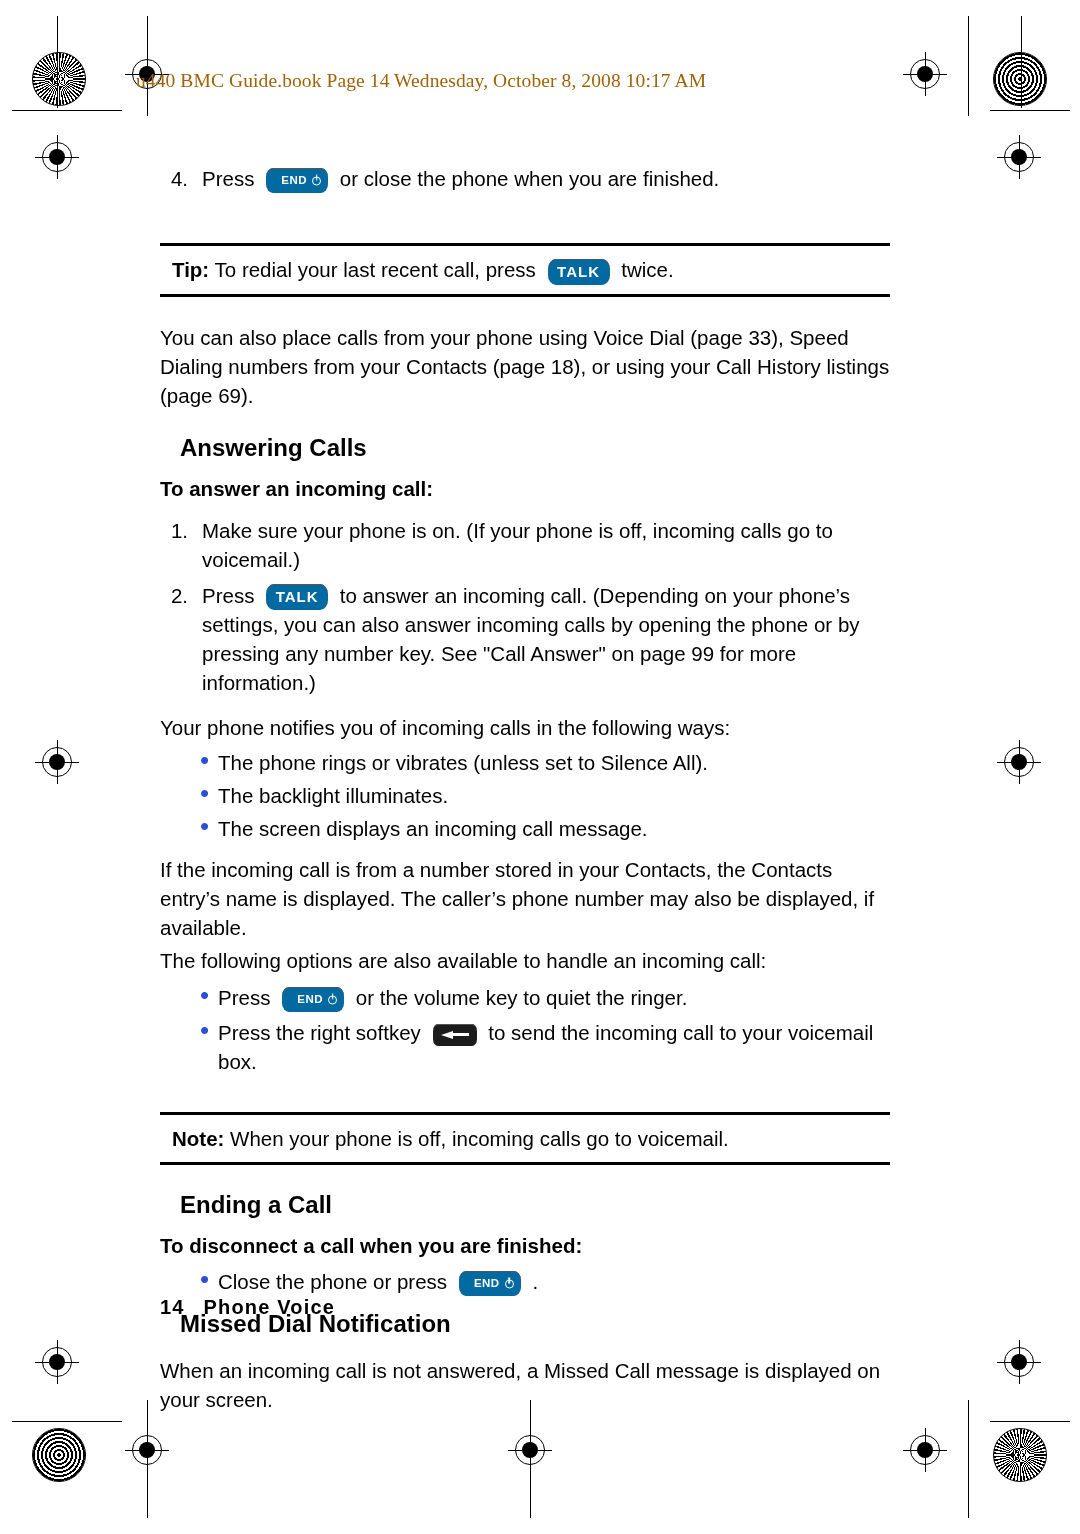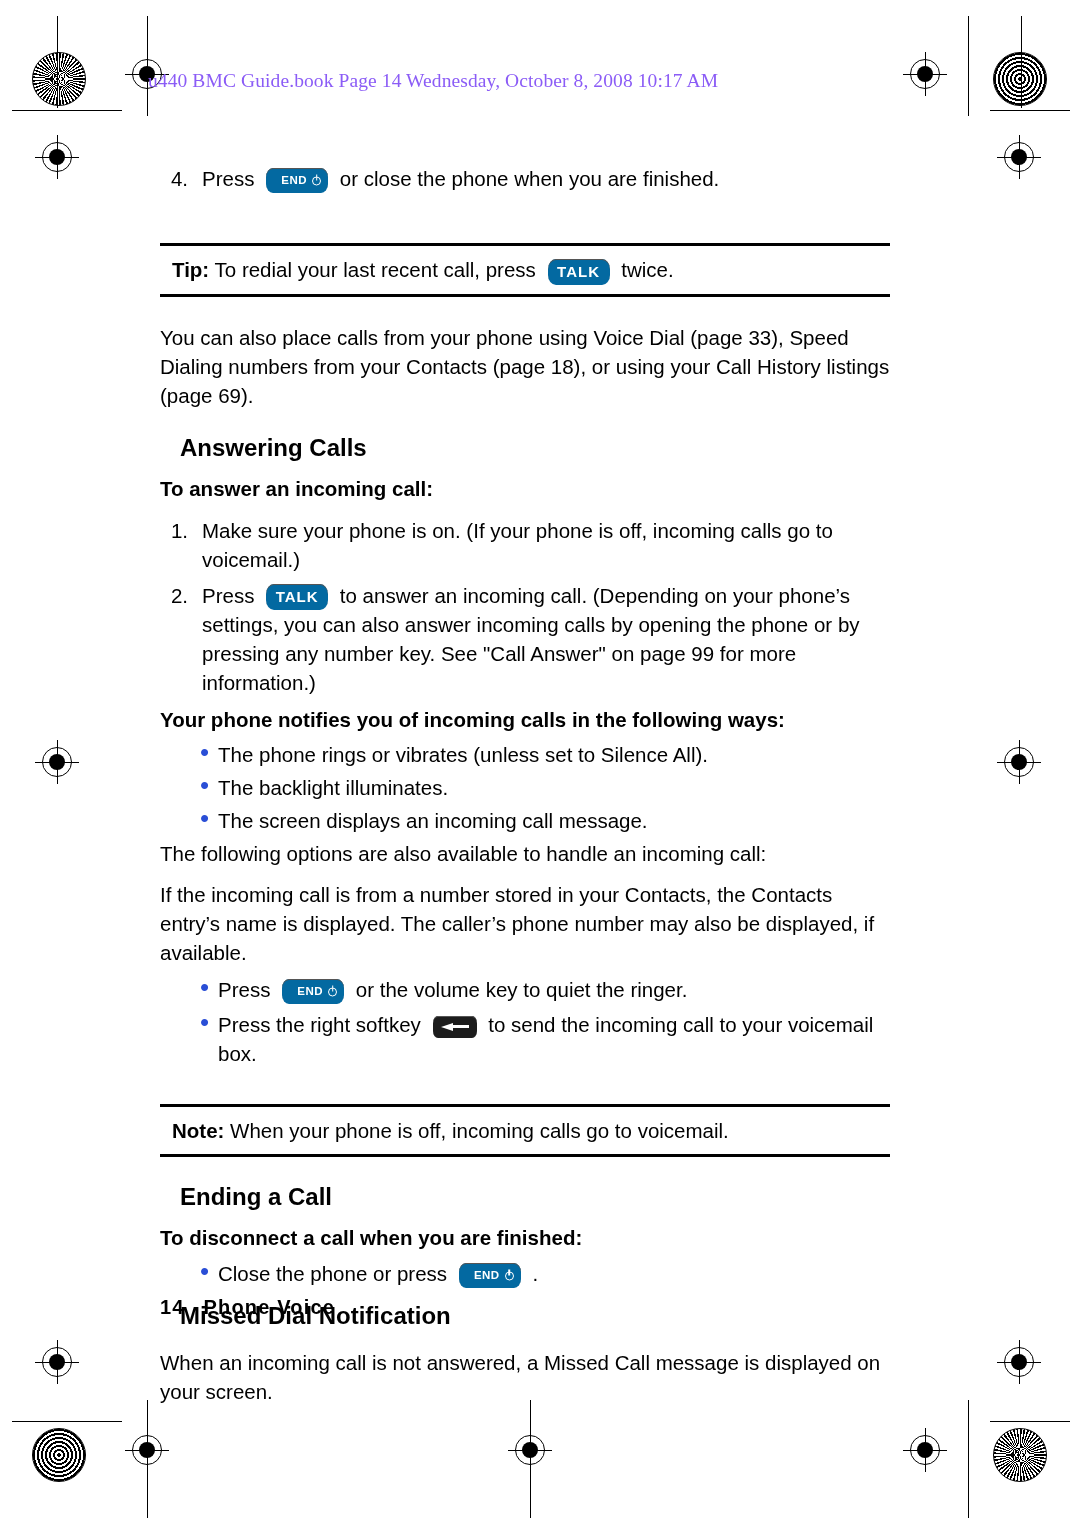--- a/index.html
+++ b/index.html
@@ -63,25 +63,25 @@
 
   
   .trim {
     position: absolute;
     background: #000;
   }
 
   
   .filehdr {
     position: absolute;
-    left: 148px;
+    left: 136px;
     top: 70px;
     font-family: "Liberation Serif", serif;
     font-size: 19.5px;
-    color: #8b5cf6;
+    color: #a16207;
     white-space: nowrap;
     letter-spacing: 0.1px;
   }
 
   
   .page {
     position: absolute;
     left: 160px;
     top: 150px;
     width: 730px;
@@ -367,38 +367,38 @@
     <div class="num">2.</div>
     <div class="body">
       <span>Press</span>
       <span class="key talk" style="margin:0 6px;">
         <span>TALK</span>
       </span>
       <span>to answer an incoming call. (Depending on your phone’s settings, you can also answer incoming calls by opening the phone or by pressing any number key. See "Call Answer" on page 99 for more information.)</span>
     </div>
   </div>
 
-  <div class="para" style="margin-top:8px;font-weight:bold;">Your phone notifies you of incoming calls in the following ways:</div>
+  <div class="para" style="margin-top:16px;">Your phone notifies you of incoming calls in the following ways:</div>
 
   <div class="bullet" style="margin-top:6px;">
     <div class="dot">•</div>
     <div class="btxt">The phone rings or vibrates (unless set to Silence All).</div>
   </div>
   <div class="bullet" style="margin-top:4px;">
     <div class="dot">•</div>
     <div class="btxt">The backlight illuminates.</div>
   </div>
   <div class="bullet" style="margin-top:4px;">
     <div class="dot">•</div>
     <div class="btxt">The screen displays an incoming call message.</div>
   </div>
 
+  <div class="para" style="margin-top:12px;">If the incoming call is from a number stored in your Contacts, the Contacts entry’s name is displayed. The caller’s phone number may also be displayed, if available.</div>
+
   <div class="para" style="margin-top:4px;">The following options are also available to handle an incoming call:</div>
-
-  <div class="para" style="margin-top:12px;">If the incoming call is from a number stored in your Contacts, the Contacts entry’s name is displayed. The caller’s phone number may also be displayed, if available.</div>
 
   <div class="bullet" style="margin-top:8px;">
     <div class="dot">•</div>
     <div class="btxt">
       <span>Press</span>
       <span class="key end" style="margin:0 6px;">
         <span class="lbl">END</span>
         <span class="pwr"></span>
       </span>
       <span>or the volume key to quiet the ringer.</span>

